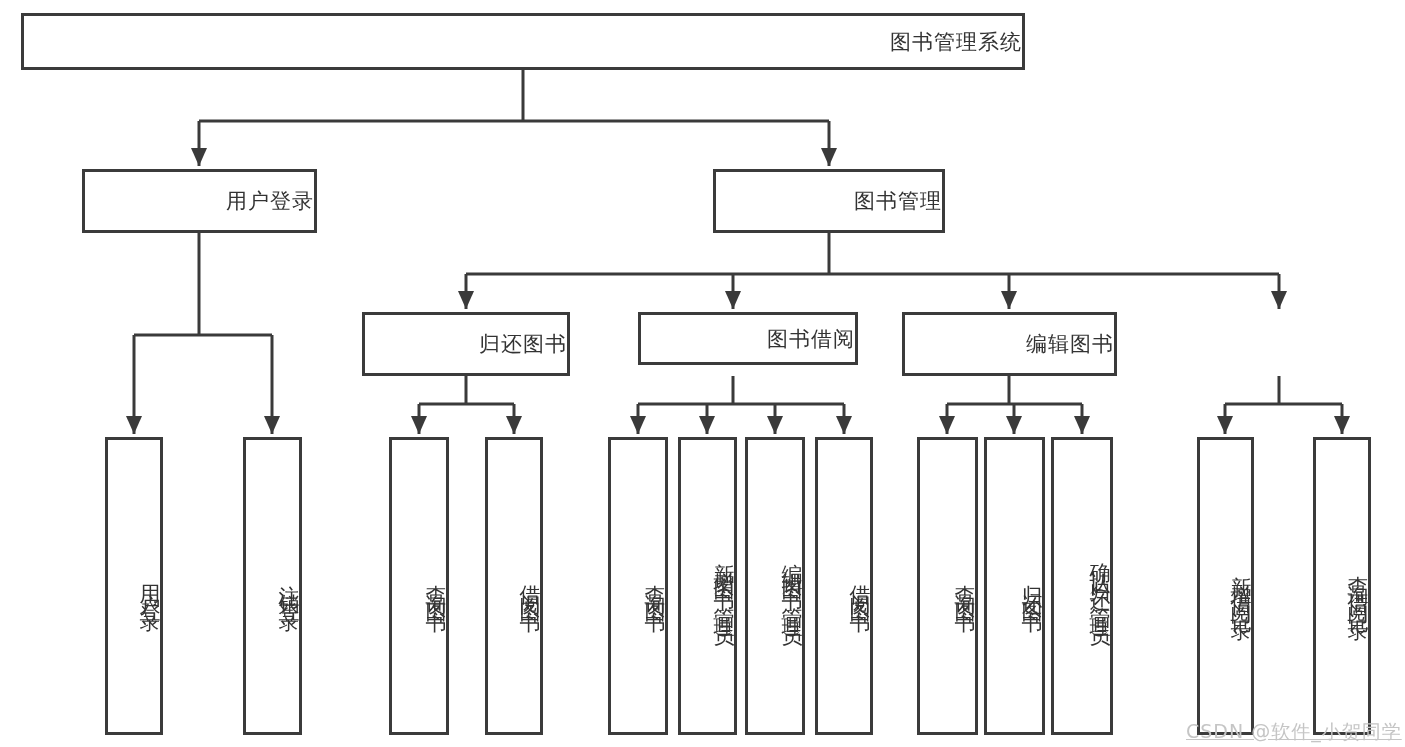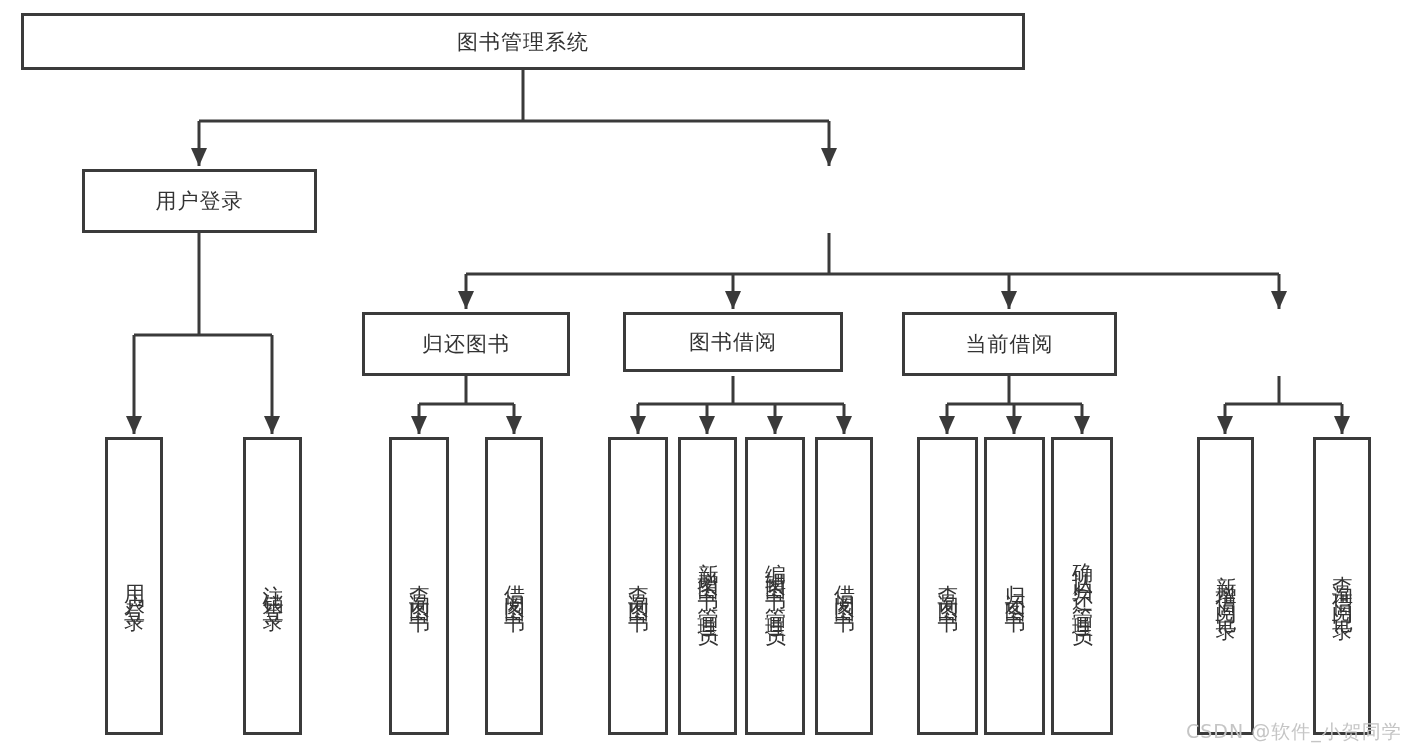--- a/index.html
+++ b/index.html
@@ -17,21 +17,21 @@
     width: 1405px; height: 747px;
     z-index: 1;
   }
   .node {
     position: absolute;
     box-sizing: border-box;
     border: 3px solid #3b3b3b;
     background: #ffffff;
     display: flex;
     align-items: center;
-    justify-content: center;
+    justify-content: flex-end;
     color: #333333;
     z-index: 2;
   }
   .node.h span {
     font-size: 21px;
     letter-spacing: 1px;
     white-space: nowrap;
   }
   .node.v span {
     writing-mode: vertical-rl;
@@ -42,20 +42,21 @@
   }
   .watermark {
     position: absolute;
     left: 1186px;
     top: 719px;
     font-size: 19px;
     letter-spacing: 1px;
     color: #c5c5c5;
     z-index: 3;
     white-space: nowrap;
+    text-decoration: underline;
   }
 </style>
 </head>
 <body>
 
 <div class="canvas">
 
   <svg class="wires" viewBox="0 0 1405 747" xmlns="http://www.w3.org/2000/svg">
     <defs>
       <marker id="arrow" markerUnits="userSpaceOnUse" markerWidth="22" markerHeight="24" refX="19" refY="9" orient="auto">
@@ -106,29 +107,32 @@
     </g>
   </svg>
 
   <div class="node h" style="left:21px; top:13px; width:1004px; height:57px">
     <span>图书管理系统</span>
   </div>
 
   <div class="node h" style="left:82px; top:169px; width:235px; height:64px">
     <span>用户登录</span>
   </div>
+  <div class="node h" style="left:713px; top:169px; width:232px; height:64px">
+    <span>图书管理</span>
+  </div>
 
   <div class="node h" style="left:362px; top:312px; width:208px; height:64px">
     <span>归还图书</span>
   </div>
-  <div class="node h" style="left:623px; top:312px; width:220px; height:60px">
+  <div class="node h" style="left:638px; top:312px; width:220px; height:53px">
     <span>图书借阅</span>
   </div>
   <div class="node h" style="left:902px; top:312px; width:215px; height:64px">
-    <span>当前借阅</span>
+    <span>编辑图书</span>
   </div>
 
   <div class="node v" style="left:105px; top:437px; width:58px; height:298px">
     <span>用户登录</span>
   </div>
   <div class="node v" style="left:243px; top:437px; width:59px; height:298px">
     <span>注销登录</span>
   </div>
 
   <div class="node v" style="left:389px; top:437px; width:60px; height:298px">

